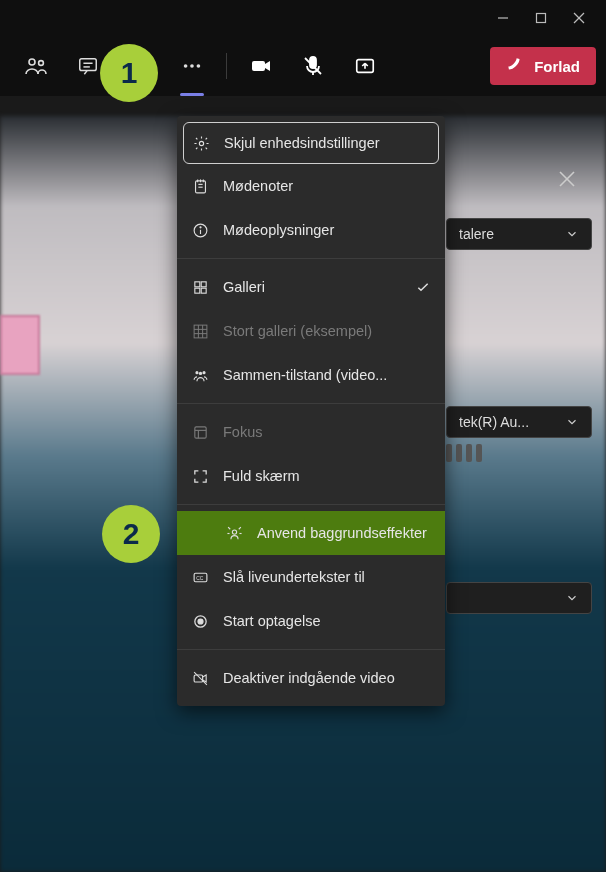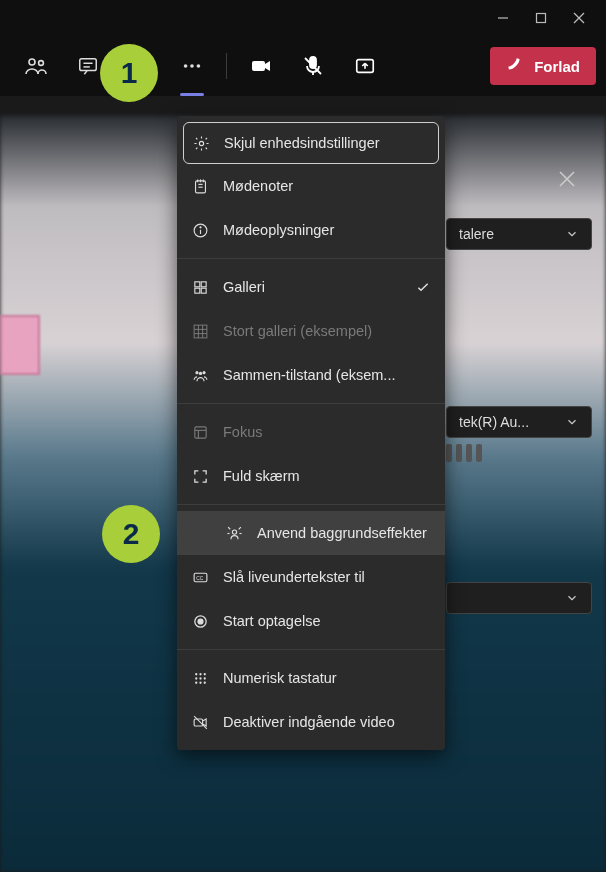--- a/index.html
+++ b/index.html
@@ -110,21 +110,21 @@
     gap: 14px;
     color: #e6e6e6;
   }
   .menu-item.selected {
     border: 1px solid #cfcfcf;
     margin: 0 6px;
     padding: 0 8px;
     height: 42px;
     border-radius: 6px;
   }
-  .menu-item.hover { background: #404040; padding-left: 48px; }
+  .menu-item.hover { background: #4d7c0f; padding-left: 48px; }
   .menu-item.disabled { color: #7a7a7a; }
   .menu-sep {
     height: 1px;
     background: #3d3d3d;
     margin: 6px 0;
   }
   .menu-ico {
     width: 18px; height: 18px;
     display: flex; align-items: center; justify-content: center;
     flex: 0 0 18px;
@@ -340,21 +340,21 @@
   </div>
   <div class="menu-item">
     <span class="menu-ico">
       <svg width="17" height="17" viewBox="0 0 24 24" fill="#ddd">
           <circle cx="7" cy="8" r="2.2"></circle>
           <circle cx="17" cy="8" r="2.2"></circle>
           <circle cx="12" cy="9" r="2.4"></circle>
           <path d="M3 18c0-2 2-4 4-4M21 18c0-2-2-4-4-4M7 20c0-3 2.5-5 5-5s5 2 5 5" fill="none" stroke="#ddd" stroke-width="1.6"></path>
         </svg>
     </span>
-    <span>Sammen-tilstand (eksem...</span>
+    <span>Sammen-tilstand (video...</span>
   </div>
   <div class="menu-sep"></div>
   <div class="menu-item disabled">
     <span class="menu-ico">
       <svg width="17" height="17" viewBox="0 0 24 24" fill="none" stroke="#7a7a7a" stroke-width="1.6">
           <rect x="4" y="4" width="16" height="16" rx="2"></rect>
           <line x1="4" y1="9" x2="20" y2="9"></line>
           <line x1="9" y1="9" x2="9" y2="20"></line>
         </svg>
     </span>
@@ -394,36 +394,20 @@
   <div class="menu-item">
     <span class="menu-ico">
       <svg width="17" height="17" viewBox="0 0 24 24" fill="none" stroke="#ddd" stroke-width="1.8">
           <circle cx="12" cy="12" r="8"></circle>
           <circle cx="12" cy="12" r="3.5" fill="#ddd"></circle>
         </svg>
     </span>
     <span>Start optagelse</span>
   </div>
   <div class="menu-sep"></div>
-  <div class="menu-item">
-    <span class="menu-ico">
-      <svg width="17" height="17" viewBox="0 0 24 24" fill="#ddd">
-          <circle cx="6" cy="6" r="1.6"></circle>
-          <circle cx="12" cy="6" r="1.6"></circle>
-          <circle cx="18" cy="6" r="1.6"></circle>
-          <circle cx="6" cy="12" r="1.6"></circle>
-          <circle cx="12" cy="12" r="1.6"></circle>
-          <circle cx="18" cy="12" r="1.6"></circle>
-          <circle cx="6" cy="18" r="1.6"></circle>
-          <circle cx="12" cy="18" r="1.6"></circle>
-          <circle cx="18" cy="18" r="1.6"></circle>
-        </svg>
-    </span>
-    <span>Numerisk tastatur</span>
-  </div>
   <div class="menu-item">
     <span class="menu-ico">
       <svg width="17" height="17" viewBox="0 0 24 24" fill="none" stroke="#ddd" stroke-width="1.6">
           <rect x="3" y="7" width="12" height="10" rx="2"></rect>
           <path d="M15 10l5-3v10l-5-3"></path>
           <line x1="3" y1="3" x2="21" y2="21"></line>
         </svg>
     </span>
     <span>Deaktiver indgående video</span>
   </div>

